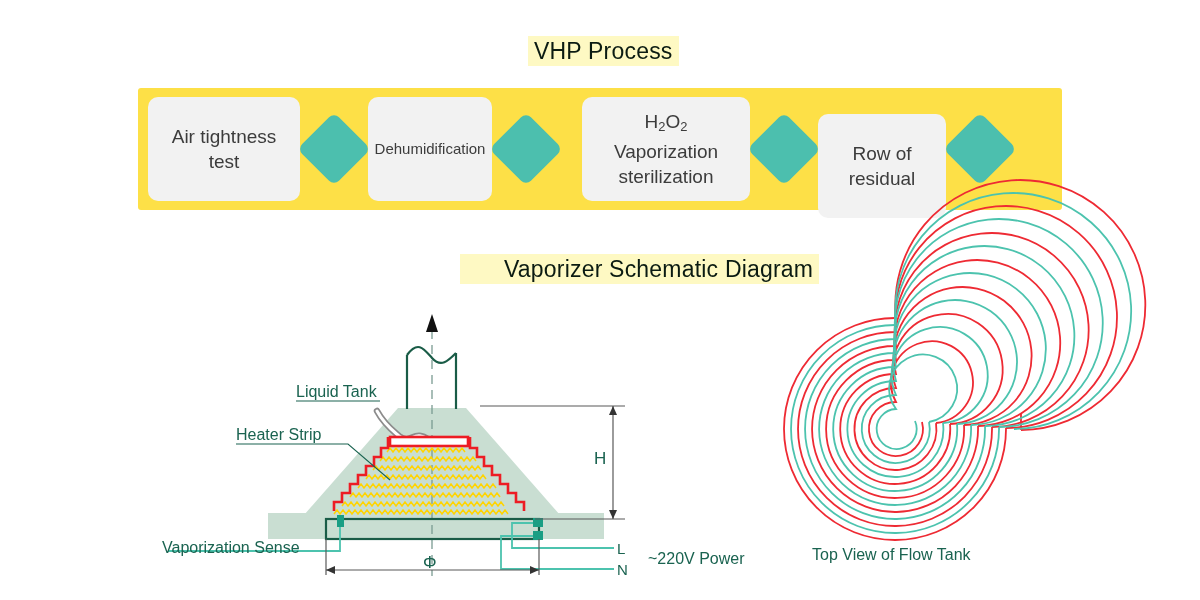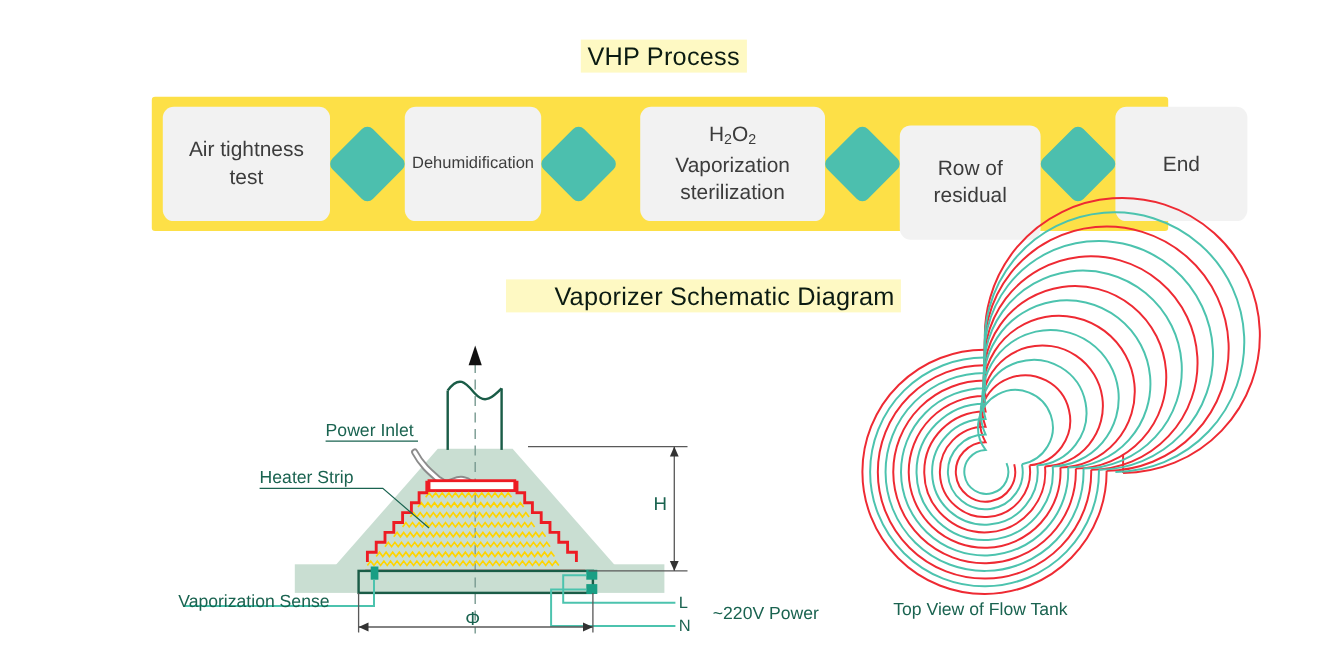--- a/index.html
+++ b/index.html
@@ -117,23 +117,20 @@
   </div>
 
   <div class="diamond"></div>
 
   <div class="flow-box fb-4">
     <span>Row of residual</span>
   </div>
 
   <div class="diamond"></div>
 
-  <div class="flow-box fb-5">
-    <span>End</span>
-  </div>
 
   <div class="spacer-r"></div>
 </div>
 
 <svg class="canvas" viewBox="0 0 1200 600">
 
   <path d="M 398,408 L 466,408 L 560,515 L 304,515 Z" fill="#c9ded2"></path>
   <rect x="268" y="513" width="336" height="26" fill="#c9ded2"></rect>
 
   <path d="M 407,355 L 407,409" stroke="#1a5c47" stroke-width="2.2" fill="none"></path>
@@ -207,21 +204,21 @@
       <path d="M 999,427 A 104,104 0 1 0 896,339 A 90,90 0 1 0 985,426"></path>
       <path d="M 985,426 A 90,90 0 1 0 896,353 A 76,76 0 1 0 971,425"></path>
       <path d="M 971,425 A 76,76 0 1 0 896,367 A 62,62 0 1 0 957,424"></path>
       <path d="M 957,424 A 62,62 0 1 0 896,381 A 48,48 0 1 0 943,423"></path>
       <path d="M 943,423 A 48,48 0 1 0 896,395 A 34,34 0 1 0 929,422"></path>
       <path d="M 929,422 A 34,34 0 1 0 896,409 A 20,20 0 1 0 915,421"></path>
     </g>
   </g>
 </svg>
 
-<div class="lbl" id="lbl-liquid-inlet">Power Inlet</div>
+<div class="lbl" id="lbl-liquid-inlet">Liquid Tank</div>
 
 <div class="lbl" id="lbl-heater-strip">Heater Strip</div>
 
 <div class="lbl" id="lbl-temp-sense">Vaporization Sense</div>
 
 <div class="lbl" id="lbl-power">~220V Power</div>
 
 <div class="lbl" id="lbl-L">L</div>
 
 <div class="lbl" id="lbl-N">N</div>

